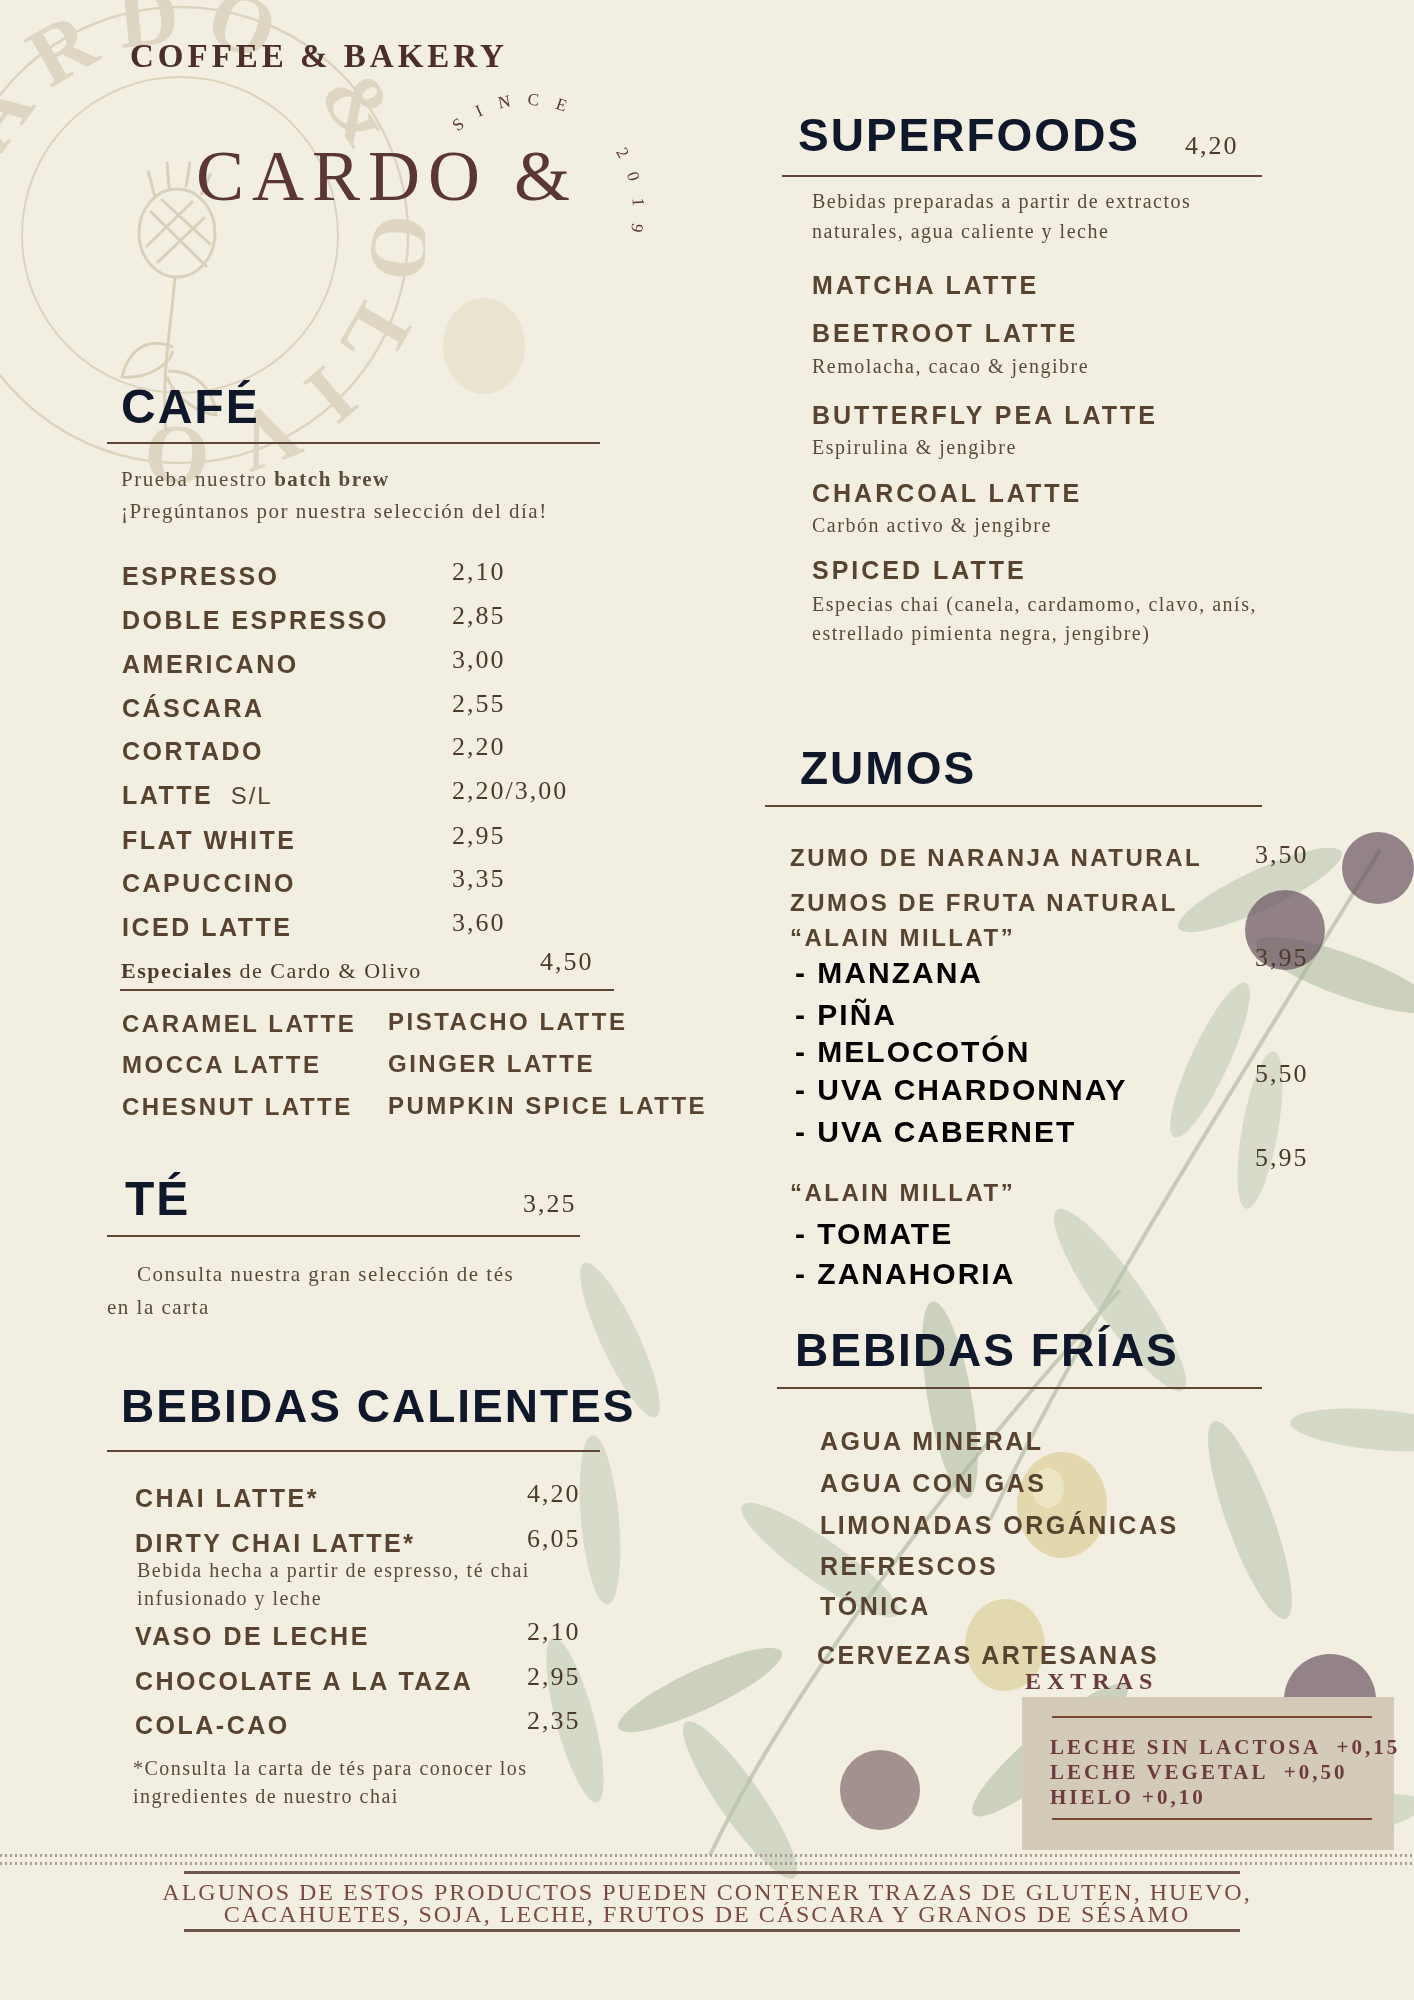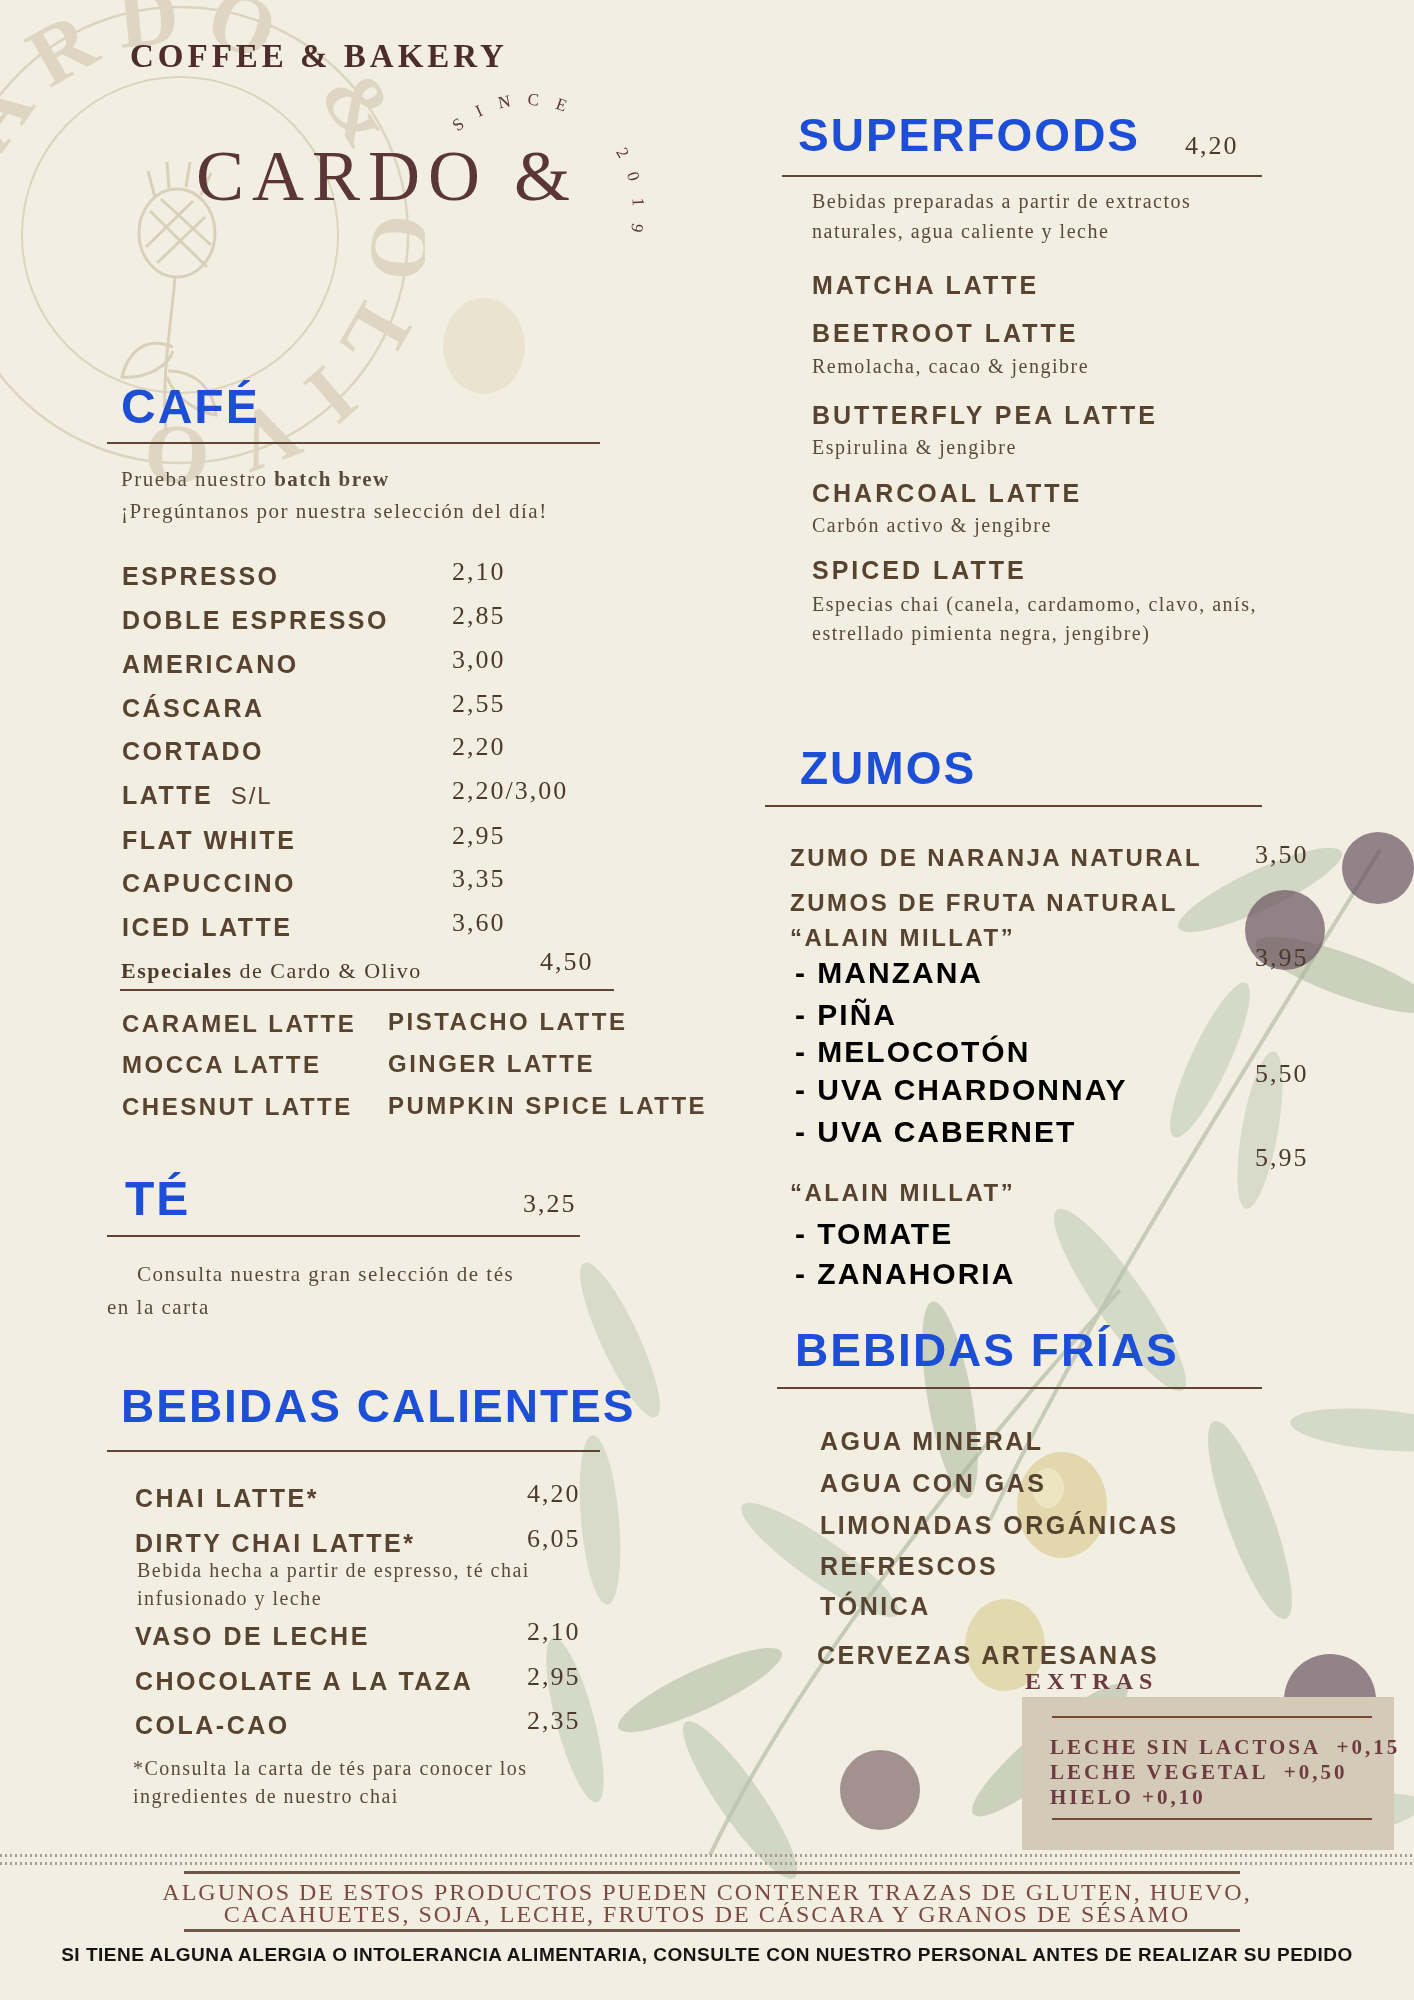--- a/index.html
+++ b/index.html
@@ -1,20 +1,20 @@
 <!DOCTYPE html>
 <html><head>
 <meta charset="utf-8">
 <style>
   html,body{margin:0;padding:0;background:#e8e5d8;}
   .page{position:relative;width:1414px;height:2000px;background:#f2efe2;overflow:hidden;
         font-family:"Liberation Sans",sans-serif;}
   .abs{position:absolute;}
   
-  .t{font-family:"Liberation Sans",sans-serif;font-weight:700;color:#1d4ed8;
+  .t{font-family:"Liberation Sans",sans-serif;font-weight:700;color:#0f172a;
      letter-spacing:2px;font-size:48px;line-height:1;white-space:nowrap;}
   
   .mi{font-family:"Liberation Sans",sans-serif;font-weight:700;color:#57432f;
       letter-spacing:2.5px;font-size:25px;line-height:1.15;white-space:nowrap;}
   .mi-light{font-weight:400;letter-spacing:2px;font-size:24px;color:#57432f;}
   .sub{font-family:"Liberation Sans",sans-serif;font-weight:700;color:#000000;
        letter-spacing:2px;font-size:30px;white-space:nowrap;}
   
   .mp{font-family:"Liberation Serif",serif;color:#4c3a2b;font-size:26px;
       letter-spacing:2px;white-space:nowrap;line-height:1.1;}
@@ -240,15 +240,14 @@
   <div class="abs extras-line" style="left:1050px;top:1785px">HIELO +0,10</div>
   <div class="abs extras-rule" style="left:1052px;top:1818px;width:320px"></div>
 
   <div class="abs dotline" style="top:1854px"></div>
   <div class="abs dotline" style="top:1862px"></div>
 
   <div class="abs f-rule" style="left:184px;top:1871px;width:1056px"></div>
   <div class="abs allergen" style="top:1879px">ALGUNOS DE ESTOS PRODUCTOS PUEDEN CONTENER TRAZAS DE GLUTEN, HUEVO,</div>
   <div class="abs allergen" style="top:1901px">CACAHUETES, SOJA, LECHE, FRUTOS DE CÁSCARA Y GRANOS DE SÉSAMO</div>
   <div class="abs f-rule" style="left:184px;top:1929px;width:1056px"></div>
-  <div class="abs notice" style="top:1944px">SI TIENE ALGUNA ALERGIA O INTOLERANCIA ALIMENTARIA, CONSULTE CON NUESTRO PERSONAL ANTES DE REALIZAR SU PEDIDO</div>
 
 </div>
 
 </body></html>

